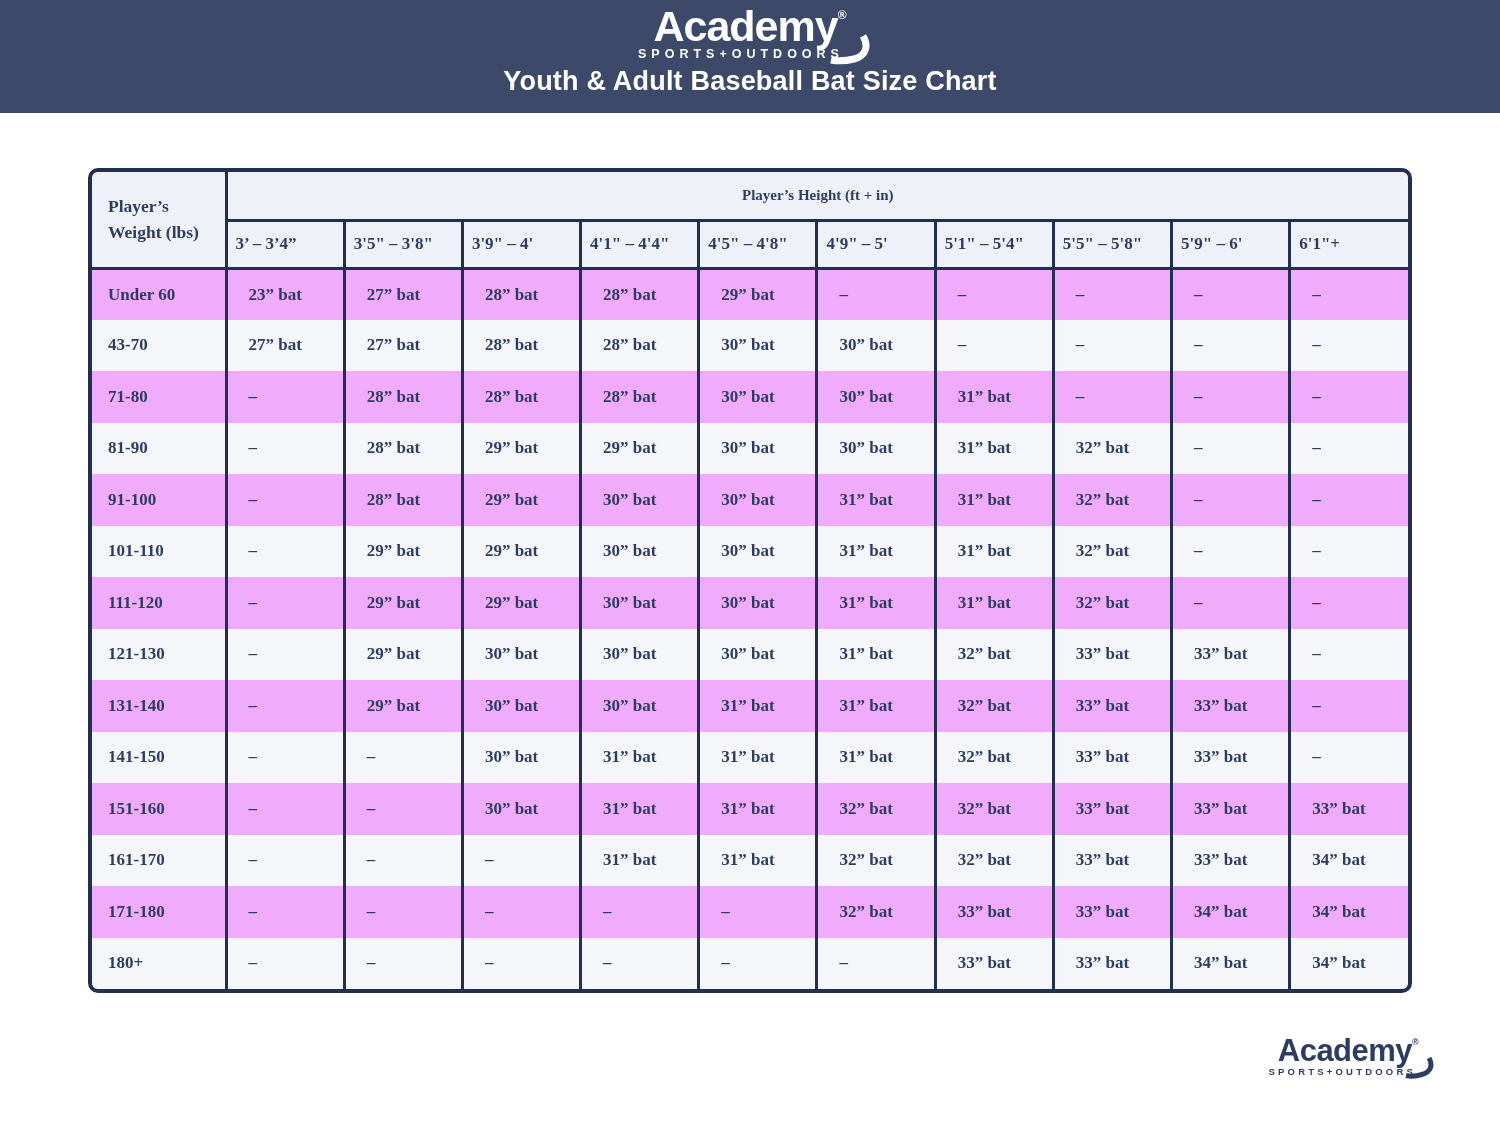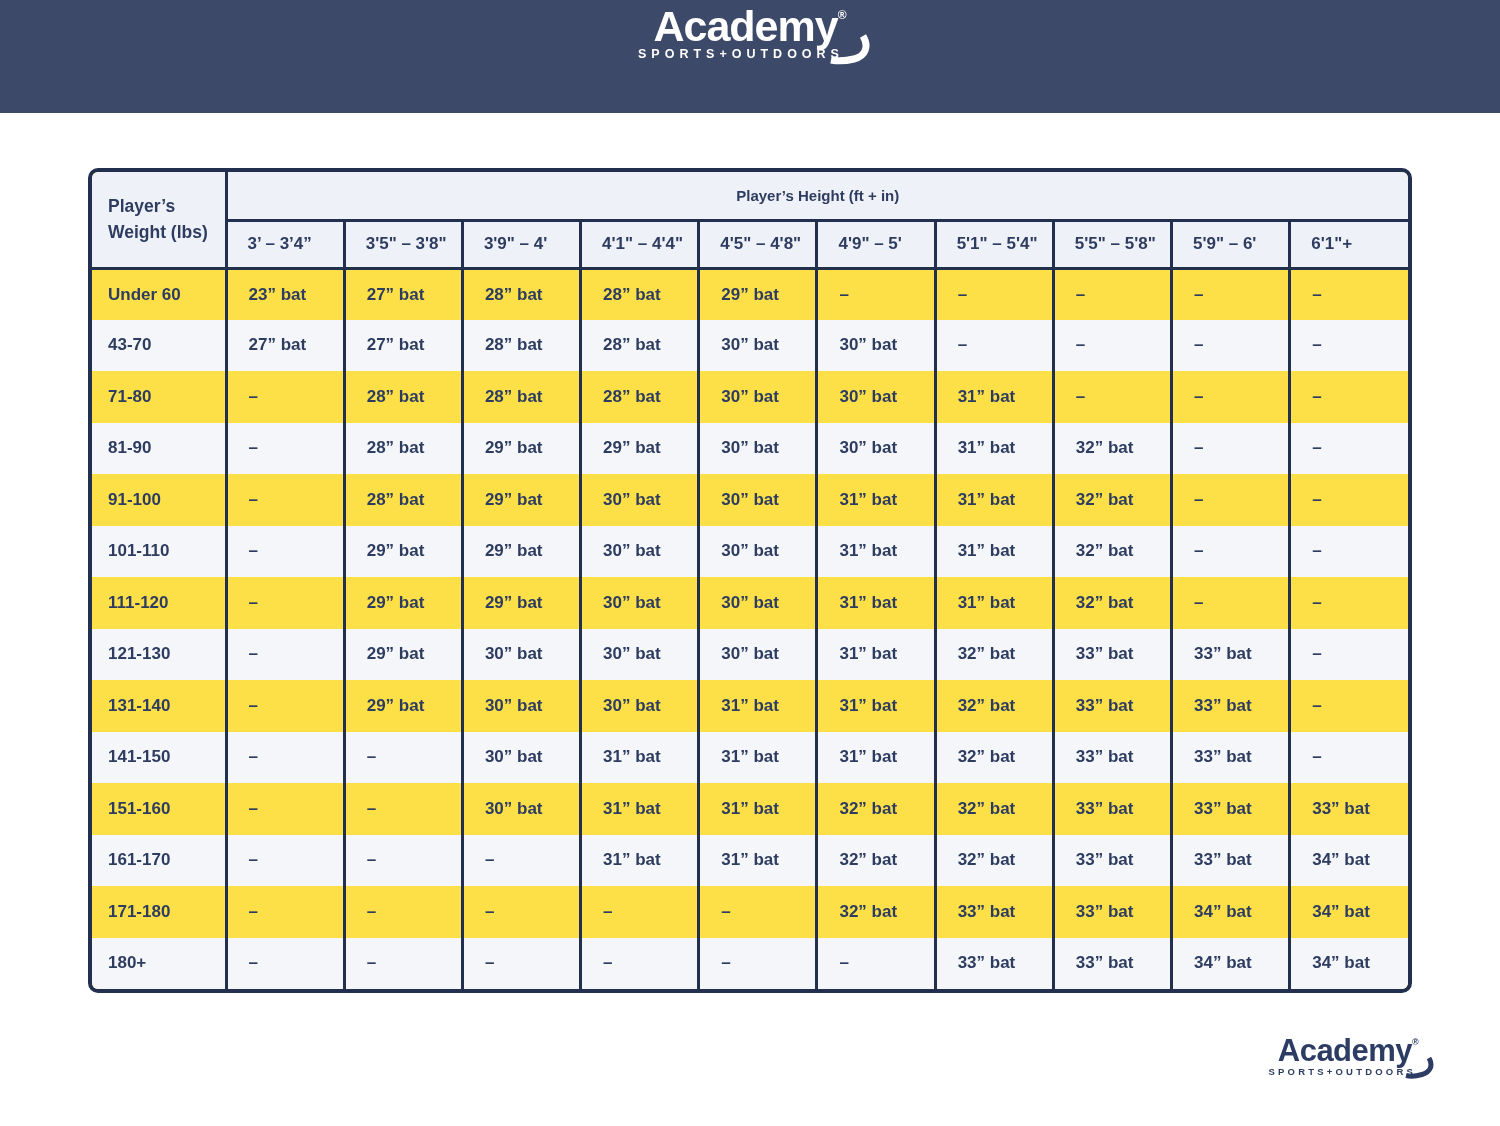--- a/index.html
+++ b/index.html
@@ -44,21 +44,22 @@
     margin-top: 5px;
     letter-spacing: 0.2px;
   }
 
   
   main { padding: 55px 88px 0 88px; }
   .table-wrap {
     border: 4px solid #232f4e;
     border-radius: 10px;
     overflow: hidden;
-    background: #fde047;
+    background: #f0abfc;
+    font-family: Liberation Serif, serif;
   }
   table { width: 100%; border-collapse: collapse; table-layout: fixed; }
   col.weight-col { width: 134px; }
   th, td { color: #2e3c60; font-weight: bold; font-size: 17px; }
   thead th { background: #eef1f7; }
   th.weight-h {
     text-align: left;
     vertical-align: middle;
     padding: 0 10px 0 16px;
     line-height: 1.5;
@@ -68,21 +69,21 @@
   th.span-h {
     height: 48px;
     text-align: center;
     font-size: 15px;
     border-left: 3px solid #232f4e;
     border-bottom: 3px solid #232f4e;
   }
   th.sub-h {
     height: 48px;
     text-align: left;
-    padding-left: 20px;
+    padding-left: 8px;
     border-left: 3px solid #232f4e;
     border-bottom: 3px solid #232f4e;
   }
   tbody td { height: 51.5px; text-align: left; padding-left: 21px; background: transparent; }
   tbody td:not(.weight-cell) { border-left: 3px solid #232f4e; }
   tbody td.weight-cell { padding-left: 16px; }
   tbody tr:nth-child(even) { background: #f4f6f9; }
 
   
   .footer-logo {
@@ -104,20 +105,21 @@
 <div class="page">
 
   <header class="banner">
     <div class="logo">
       <div class="logo-word"><span>Academy</span><span class="reg">®</span></div>
       <div class="logo-sub">SPORTS+OUTDOORS</div>
       <svg class="swoosh" width="42" height="32" viewBox="0 0 42 32">
         <path d="M35 2 C 41 12, 38 22, 26 25 C 18 27, 8 27, 3 26" stroke="#ffffff" stroke-width="7" fill="none" stroke-linecap="butt"></path>
       </svg>
     </div>
+    <h1 class="title">Youth &amp; Adult Baseball Bat Size Chart</h1>
   </header>
 
   <main>
     <div class="table-wrap">
       <table>
         <colgroup>
           <col class="weight-col">
           <col>
             <col>
             <col>

